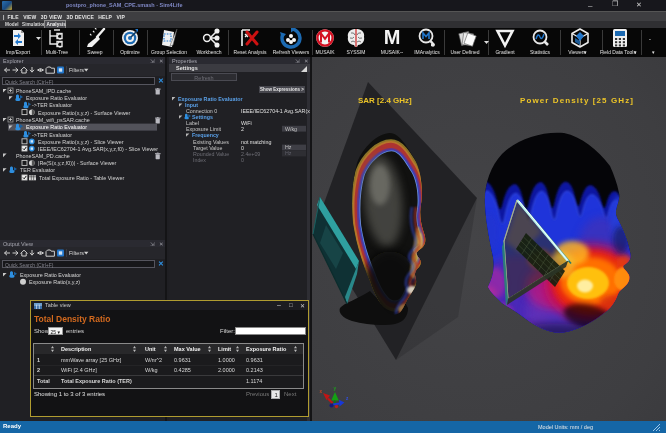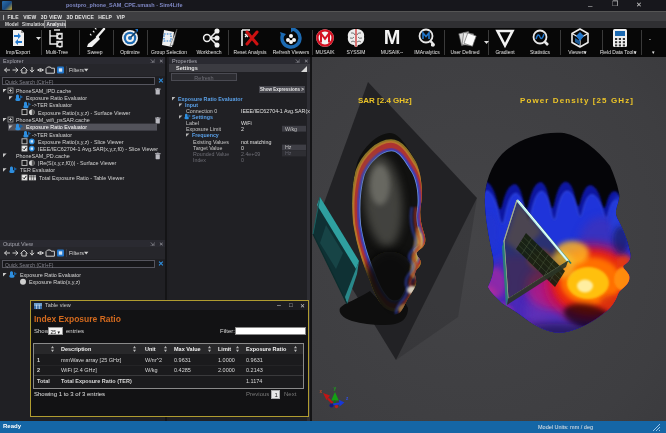--- a/index.html
+++ b/index.html
@@ -589,21 +589,21 @@
           <rect width="8" height="6" fill="#3a6ea8"></rect>
           <path d="M 0,2 H 8 M 2.6,0 V 6 M 5.3,0 V 6" stroke="#cfe0f0" stroke-width="0.8"></path>
           <rect width="8" height="1.6" fill="#6a9fd0"></rect>
         </svg>
       <span class="abs" style="left:14px;top:1px;font-size:5.5px;color:#c8c8c8;">Table view</span>
       <span class="abs" style="left:246px;top:0px;font-size:7px;color:#d0d0d0;">–</span>
       <span class="abs" style="left:258px;top:1px;font-size:6px;color:#d0d0d0;">□</span>
       <span class="abs" style="left:269px;top:1px;font-size:6px;color:#d0d0d0;">✕</span>
     </div>
 
-    <div class="abs" style="left:3px;top:13px;font-size:8.5px;font-weight:bold;color:#d2691e;">Index Exposure Ratio</div>
+    <div class="abs" style="left:3px;top:13px;font-size:8.5px;font-weight:bold;color:#d2691e;">Total Density Ratio</div>
 
     <div class="abs" style="left:3px;top:27px;font-size:6px;color:#d8d8d8;">Show</div>
     <div class="abs" style="left:17px;top:26px;width:15px;height:8px;background:#f5f5f5;border:1px solid #999;">
       <span class="abs" style="left:1.5px;top:1px;font-size:5px;color:#111;">25 ▾</span>
     </div>
     <div class="abs" style="left:35px;top:27px;font-size:6px;color:#d8d8d8;">entries</div>
     <div class="abs" style="left:189px;top:27px;font-size:6px;color:#d8d8d8;">Filter:</div>
     <div class="abs" style="left:204px;top:26px;width:71px;height:8px;background:#ffffff;border:1px solid #888;"></div>
 
     <svg class="abs" style="left:2px;top:42px;" width="271" height="46" viewBox="0 0 271 46" font-family="Liberation Sans, sans-serif" font-size="5.5">

